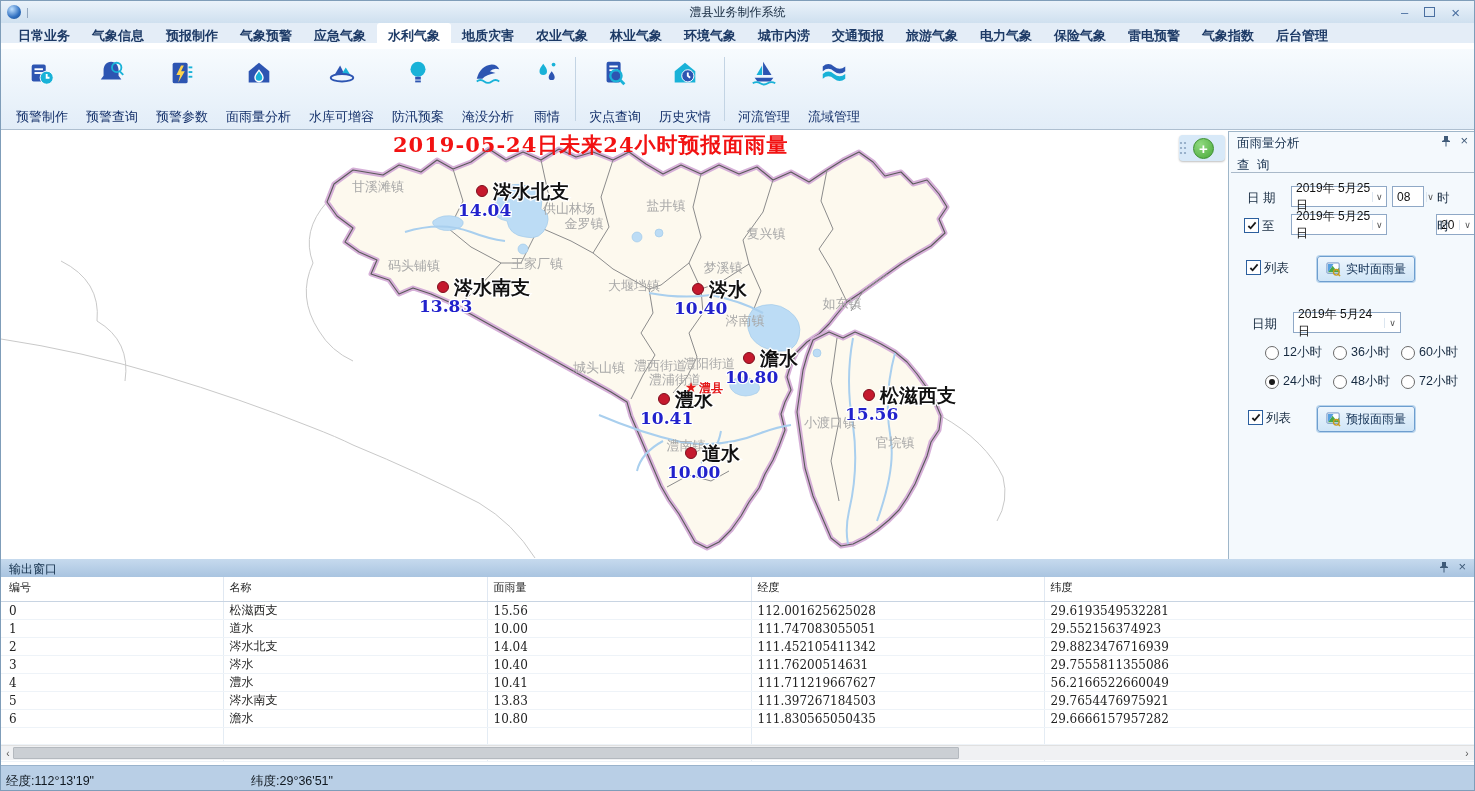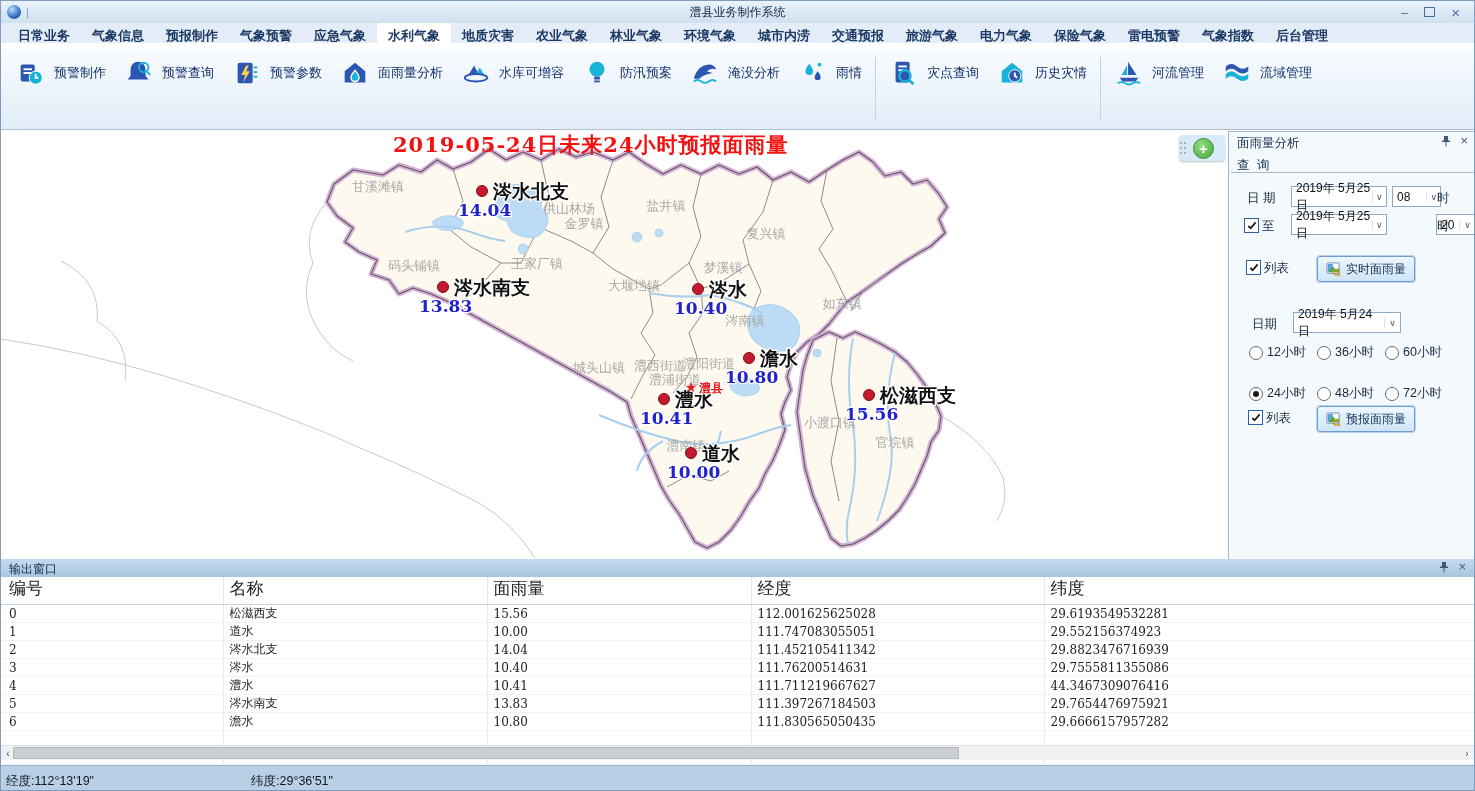--- a/index.html
+++ b/index.html
@@ -17,21 +17,21 @@
   .maxbox{display:inline-block;width:9px;height:8px;border:1.5px solid #4a6fa0;}
   
   .menubar{position:absolute;left:0;top:22px;width:100%;height:20px;background:#e4edf7;
     display:flex;padding-left:6px;box-sizing:border-box;}
   .tab{width:74px;line-height:26px;text-align:center;font-size:13px;font-weight:bold;color:#1d3a66;cursor:default;}
   .tab.sel{background:#ffffff;border-radius:3px 3px 0 0;}
   
   .toolbar{position:absolute;left:0;top:48px;width:100%;height:81px;box-sizing:border-box;
     background:linear-gradient(#f7fbfe,#e2edf8);border-bottom:1px solid #aebfd0;
     display:flex;align-items:flex-start;padding:6px 0 0 6px;}
-  .titem{display:flex;flex-direction:row;align-items:center;gap:8px;padding:3px 9px;cursor:default;}
+  .titem{display:flex;flex-direction:column;align-items:center;gap:20px;padding:3px 9px;cursor:default;}
   .titem svg{width:30px;height:30px;}
   .tlabel{font-size:13px;color:#14306a;white-space:nowrap;}
   .tsep{width:1px;height:64px;background:#c3d4e4;margin:2px 4px;}
   
   .maparea{position:absolute;left:0;top:130px;width:1227px;height:428px;background:#fff;
     border-right:1px solid #9fb6c9;overflow:hidden;}
   .county{fill:#fdf9ee;stroke:#d6b0d8;stroke-width:5;stroke-linejoin:round;}
   .county2{fill:none;stroke:#5a5a5a;stroke-width:1.1;stroke-linejoin:round;}
   .iborder{fill:none;stroke:#8c8c8c;stroke-width:1;}
   .nline{fill:none;stroke:#c9c9c9;stroke-width:1;}
@@ -58,30 +58,30 @@
   .capline{position:absolute;left:2px;right:2px;top:40px;border-top:1px solid #a9b9c9;}
   .plabel{position:absolute;font-size:12.5px;color:#15293f;}
   .combo{position:absolute;height:21px;background:#fff;border:1px solid #8fa8c6;display:flex;
     align-items:center;font-size:12px;color:#111;padding-left:4px;box-sizing:border-box;cursor:default;}
   .combo .arr{margin-left:auto;width:15px;color:#555;font-size:9px;text-align:center;border-left:1px solid #dce6f0;}
   .cb{position:absolute;width:13px;height:13px;background:#fff;border:1px solid #2b5f9e;
     display:flex;align-items:center;justify-content:center;cursor:pointer;}
   .pbtn{position:absolute;height:24px;display:flex;align-items:center;gap:5px;padding:0 8px;
     background:linear-gradient(#eef6fd,#cfe5f7);border:1px solid #6d9ecf;border-radius:3px;
     font-size:12px;color:#0f2e52;box-shadow:0 0 0 1px #b9d4ec;cursor:pointer;}
-  .radiogrid{position:absolute;left:20px;top:212px;display:grid;grid-template-columns:68px 68px 72px;row-gap:24px;}
+  .radiogrid{position:absolute;left:36px;top:212px;display:grid;grid-template-columns:68px 68px 72px;row-gap:12px;}
   .radio{display:flex;align-items:center;gap:4px;font-size:12.5px;color:#15293f;cursor:pointer;}
   .rdot{width:12px;height:12px;border-radius:50%;border:1px solid #6a6a6a;background:#fff;position:relative;}
   .rdot.on:after{content:"";position:absolute;left:3px;top:3px;width:6px;height:6px;border-radius:50%;background:#1a1a1a;}
   
   .outputpanel{position:absolute;left:0;top:558px;width:100%;height:206px;background:#fff;}
   .ohead{position:relative;height:18px;background:linear-gradient(#c6daee,#a9c4e0);
     font-size:12px;color:#14304c;padding:2px 0 0 8px;box-sizing:border-box;}
   table.out{border-collapse:collapse;table-layout:fixed;width:1475px;}
-  table.out th{height:20px;text-align:left;font-weight:normal;font-size:17px;color:#222;
+  table.out th{height:20px;text-align:left;font-weight:normal;font-size:11px;color:#222;
     border-bottom:1px solid #c8d4e2;border-right:1px solid #e0e8f2;padding:0 0 4px 6px;}
   table.out td{height:16px;font:12px "DejaVu Serif",serif;color:#222;
     border-bottom:1px solid #eef3f8;border-right:1px solid #e4ecf4;padding:0 0 0 6px;overflow:hidden;white-space:nowrap;}
   table.out th:first-child,table.out td:first-child{padding-left:8px;}
   table.out th:last-child,table.out td:last-child{border-right:none;}
   .hscroll{position:absolute;left:0;top:186px;width:100%;height:14px;background:#f0f1f3;
     border-top:1px solid #e0e0e0;display:flex;align-items:center;}
   .sarrow{width:14px;text-align:center;font-size:10px;color:#555;cursor:pointer;}
   .sthumb{position:absolute;left:12px;top:1px;width:946px;height:12px;background:#cbcfd4;border:1px solid #b4b9bf;
     border-radius:1px;box-sizing:border-box;cursor:pointer;}
@@ -358,21 +358,21 @@
       </span>
     </div>
     <div class="caption">查 询</div>
     <div class="capline"></div>
 
     <span class="plabel" style="left:18px;top:58px;">日 期</span>
     <div class="combo" style="left:62px;top:54px;width:96px;">
       <span>2019年 5月25日</span>
         <span class="arr">∨</span>
     </div>
-    <div class="combo" style="left:163px;top:54px;width:49px;gap:16px;">
+    <div class="combo" style="left:163px;top:54px;width:32px;gap:16px;">
       <span>08</span>
         <span class="arr">∨</span>
     </div>
     <span class="plabel" style="left:208px;top:58px;">时</span>
 
     <span class="cb" style="left:15px;top:86px;">
       <svg width="10" height="10" viewBox="0 0 11 11">
           <path d="M1.5 5.5 L4 8 L9.5 1.5" stroke="#1a1a1a" stroke-width="2" fill="none"></path>
         </svg>
     </span>
@@ -509,21 +509,21 @@
             <td>涔水</td>
             <td>10.40</td>
             <td>111.76200514631</td>
             <td>29.7555811355086</td>
           </tr>
           <tr class="drow">
             <td>4</td>
             <td>澧水</td>
             <td>10.41</td>
             <td>111.711219667627</td>
-            <td>44.3467309076416</td>
+            <td>56.2166522660049</td>
           </tr>
           <tr class="drow">
             <td>5</td>
             <td>涔水南支</td>
             <td>13.83</td>
             <td>111.397267184503</td>
             <td>29.7654476975921</td>
           </tr>
           <tr class="drow">
             <td>6</td>

